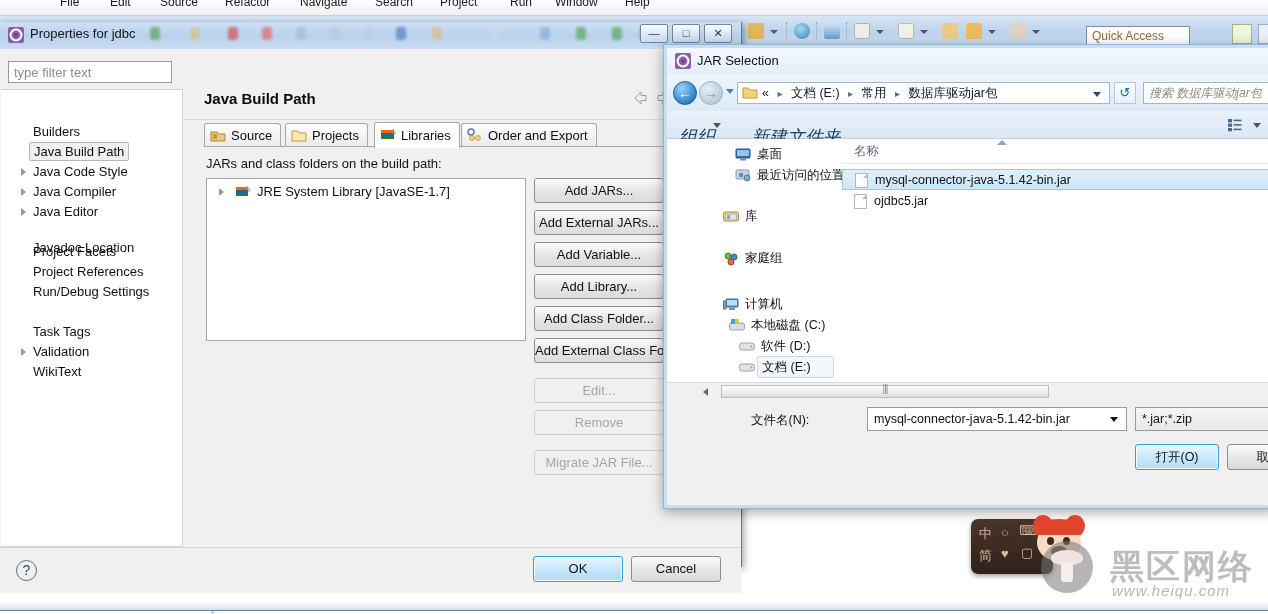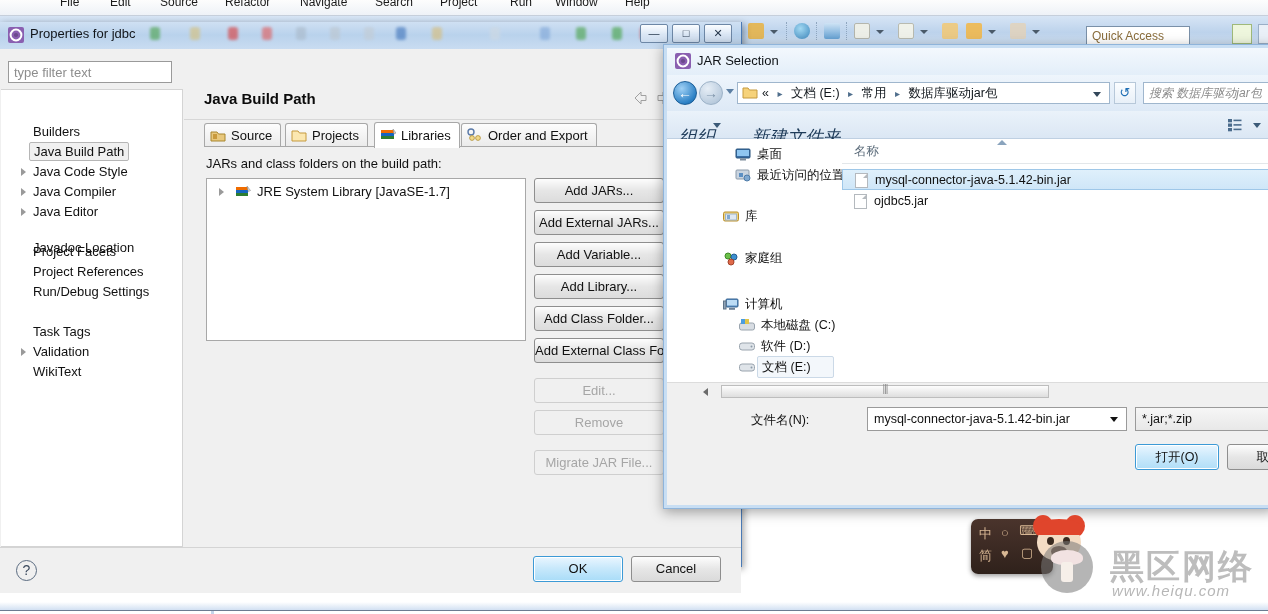--- a/index.html
+++ b/index.html
@@ -777,21 +777,21 @@
 
         <div class="nav-entry" style="top:154px; left:12px">
           <svg class="ni" style="left:0" viewBox="0 0 16 15">
             <rect x="3" y="2" width="12" height="8" rx="1" fill="#5b8fc2" stroke="#356391"></rect>
             <rect x="4" y="3" width="10" height="5.5" fill="#bcdcf5"></rect>
             <rect x="0.5" y="4" width="2.5" height="8" fill="#8fa4b8" stroke="#5f7386"></rect>
             <rect x="6" y="11" width="6" height="1.8" fill="#6f8296"></rect>
           </svg>
           <span class="nl" style="left:22px">计算机</span>
         </div>
-        <div class="nav-entry" style="top:175px; left:28px">
+        <div class="nav-entry" style="top:175px; left:18px">
           <svg class="ni" style="left:0" viewBox="0 0 16 15">
             <rect x="0.5" y="5" width="15" height="7" rx="2" fill="#d8dde3" stroke="#9aa4ae"></rect>
             <rect x="2" y="1" width="8" height="5" fill="#4a9de0"></rect>
             <rect x="6" y="1" width="4" height="5" fill="#e0c44a"></rect>
           </svg>
           <span class="nl" style="left:22px">本地磁盘 (C:)</span>
         </div>
         <div class="nav-entry" style="top:196px; left:28px">
           <svg class="ni" style="left:0" viewBox="0 0 16 15">
             <rect x="0.5" y="4" width="15" height="7" rx="2.6" fill="#dfe4e9" stroke="#9aa4ae"></rect>

